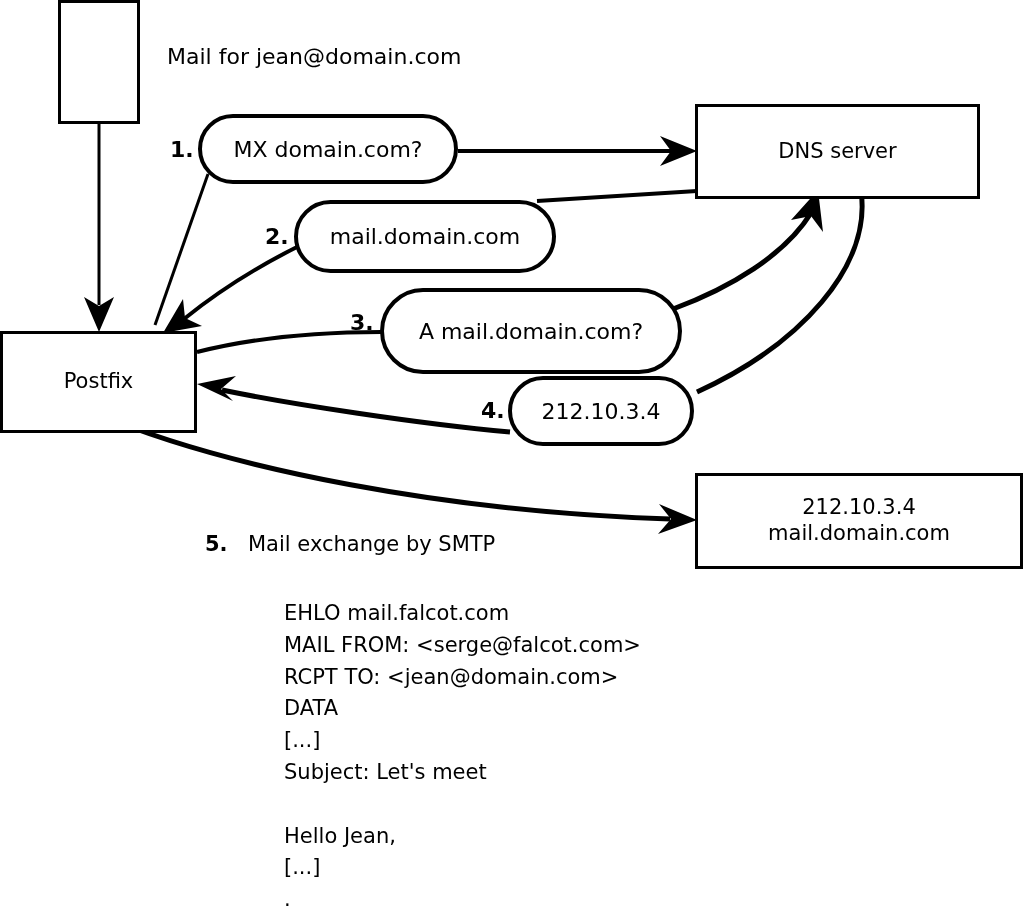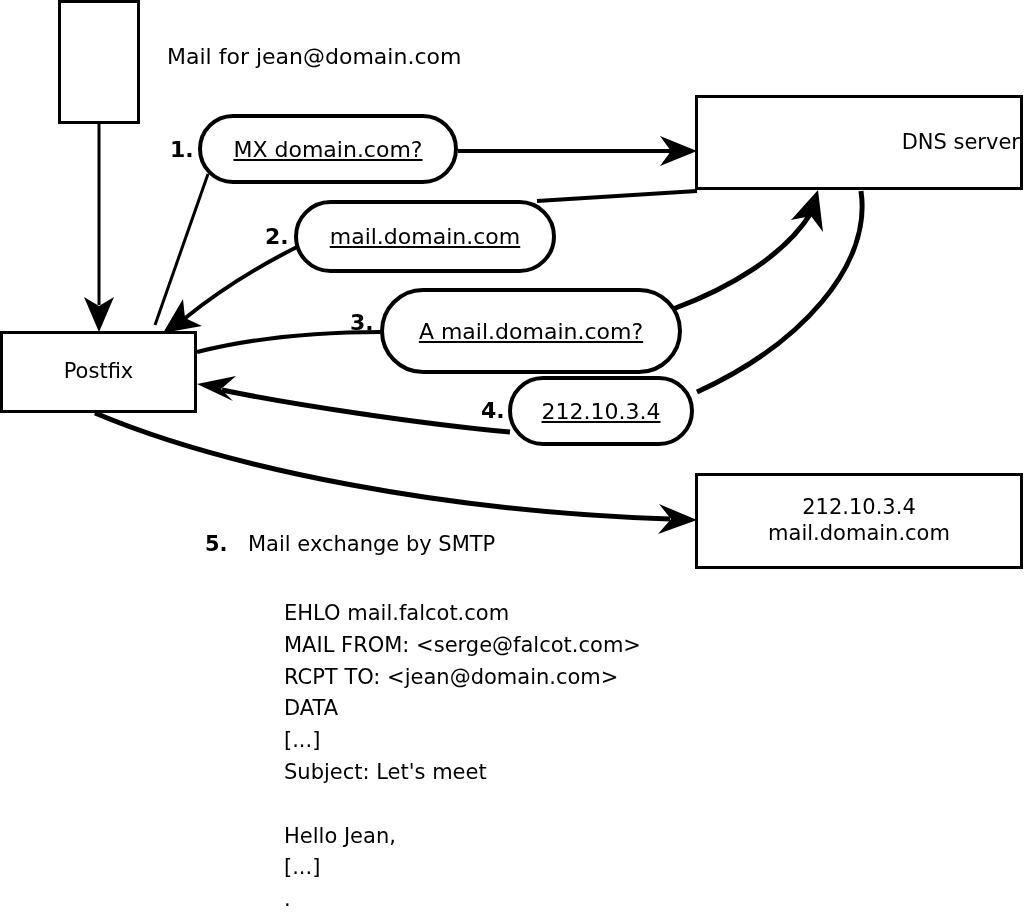--- a/index.html
+++ b/index.html
@@ -50,36 +50,35 @@
     text-align: center;
     line-height: 1.22;
   }
   .node .node-label {
     font-size: 21px;
     color: #000000;
     white-space: pre-line;
   }
 
   #node-client   { left: 58px;  top: 0px;   width: 82px;  height: 124px; }
-  #node-postfix  { left: 0px;   top: 331px; width: 197px; height: 82px;  }
-  #node-dns      { left: 695px; top: 95px;  width: 328px; height: 95px; justify-content: flex-end;  }
+  #node-postfix  { left: 0px;   top: 331px; width: 197px; height: 102px;  }
+  #node-dns      { left: 695px; top: 104px;  width: 285px; height: 95px;  }
   #node-mailhost { left: 695px; top: 473px; width: 328px; height: 96px;  }
 
   
   .bubble {
     position: absolute;
     box-sizing: border-box;
     border: 4px solid #000000;
     background: #ffffff;
     border-radius: 999px;
     display: flex;
     align-items: center;
     justify-content: center;
     text-align: center;
-    text-decoration: underline;
   }
   .bubble .bubble-label {
     font-size: 22px;
     color: #000000;
     white-space: nowrap;
   }
   #bubble-1 { left: 198px; top: 114px; width: 260px; height: 70px; }
   #bubble-2 { left: 294px; top: 200px; width: 262px; height: 73px; }
   #bubble-3 { left: 380px; top: 288px; width: 302px; height: 86px; }
   #bubble-4 { left: 508px; top: 376px; width: 186px; height: 70px; }

